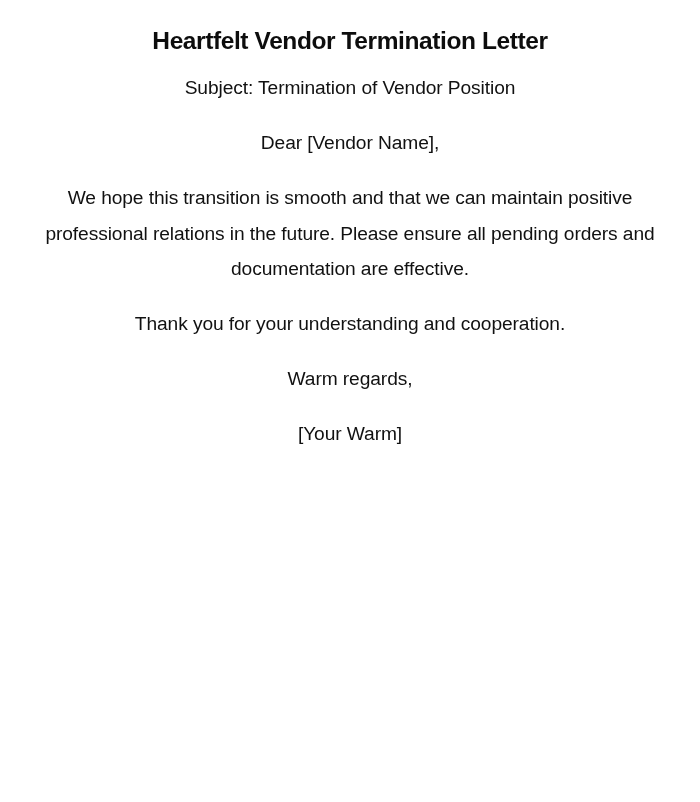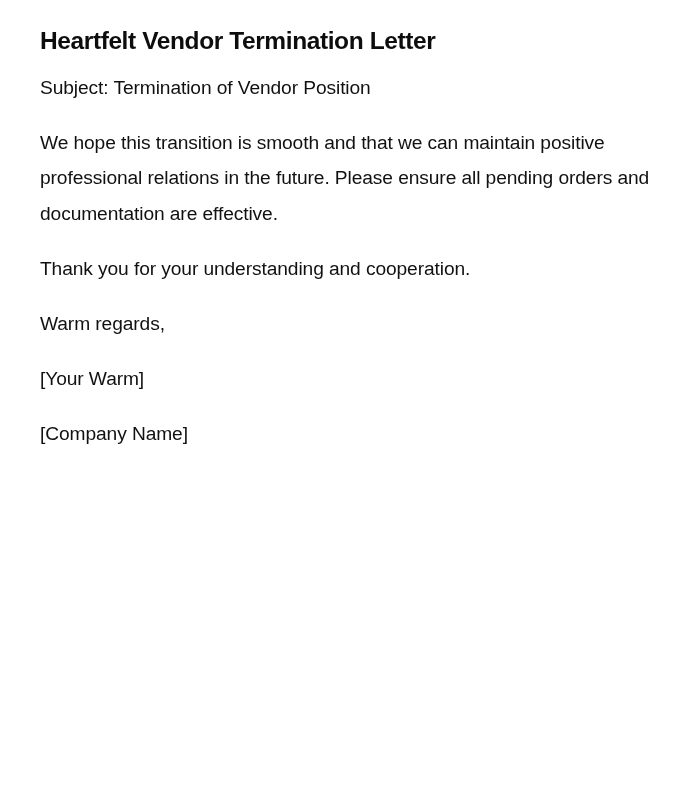--- a/index.html
+++ b/index.html
@@ -10,20 +10,21 @@
     body {
       width: 700px;
       height: 802px;
       overflow: hidden;
       font-family: "Liberation Sans", "DejaVu Sans", sans-serif;
       color: #111111;
     }
     .doc {
       position: relative;
       padding: 24px 40px 0 40px;
+      text-align: center;
     }
     .title {
       font-size: 24.5px;
       font-weight: bold;
       letter-spacing: -0.4px;
       margin: 0 0 12px 0;
       line-height: 34px;
       color: #0d0d0d;
     }
     .para {
@@ -33,18 +34,18 @@
       letter-spacing: -0.1px;
       word-spacing: 0px;
     }
   </style>
 </head>
 <body>
 
 <div class="doc">
   <h1 class="title">Heartfelt Vendor Termination Letter</h1>
   <p class="para">Subject: Termination of Vendor Position</p>
+  <p class="para">Dear [Vendor Name],</p>
   <p class="para">We hope this transition is smooth and that we can maintain positive professional relations in the future. Please ensure all pending orders and documentation are effective.</p>
   <p class="para">Thank you for your understanding and cooperation.</p>
   <p class="para">Warm regards,</p>
   <p class="para">[Your Warm]</p>
-  <p class="para">[Company Name]</p>
 </div>
 
 </body></html>

